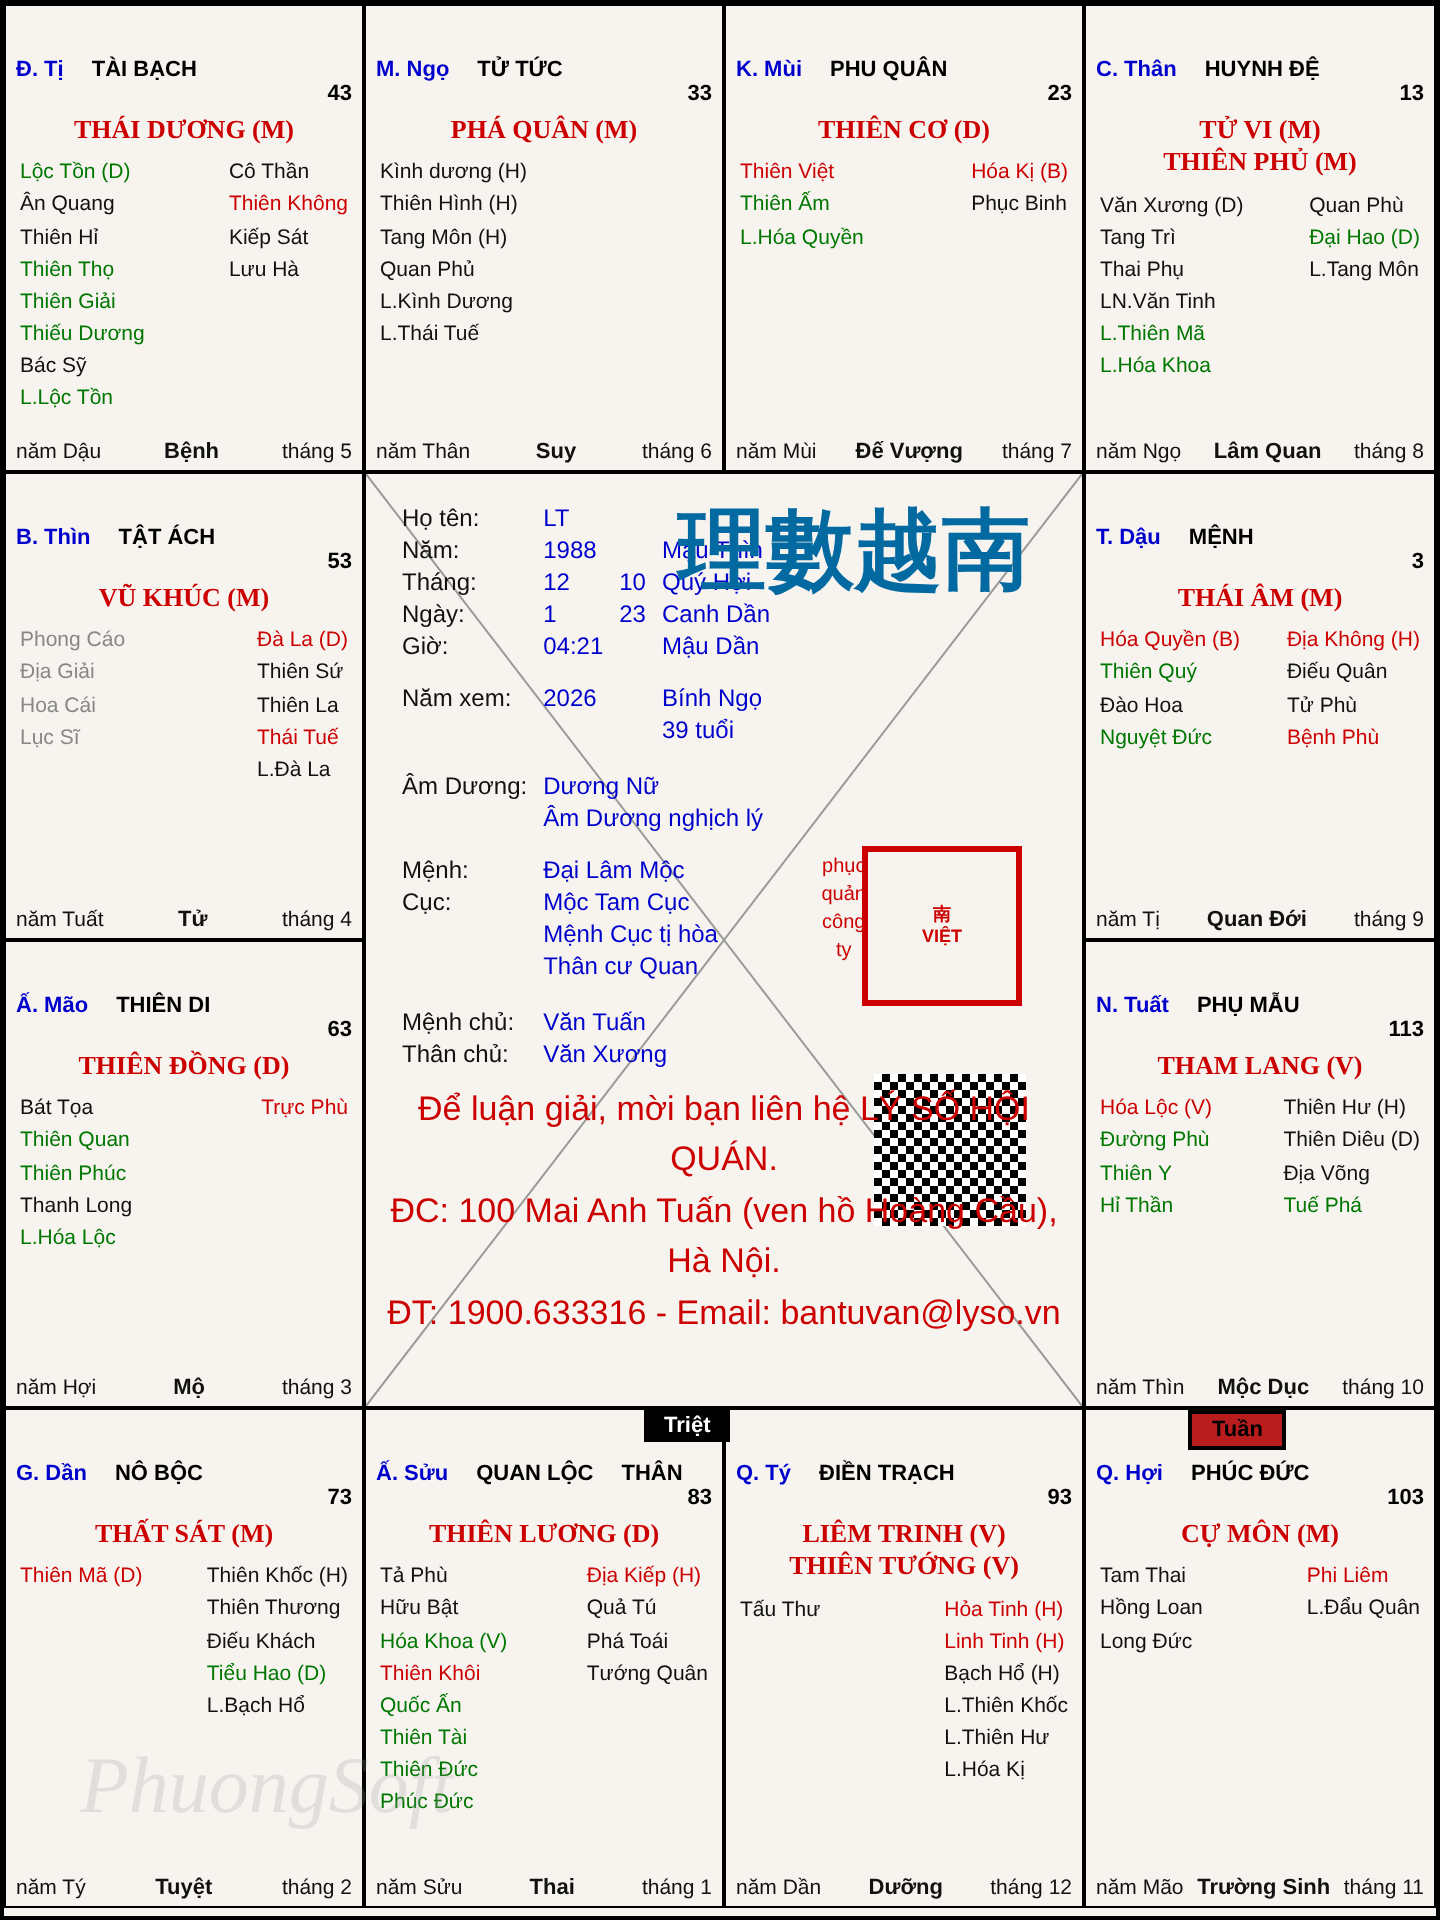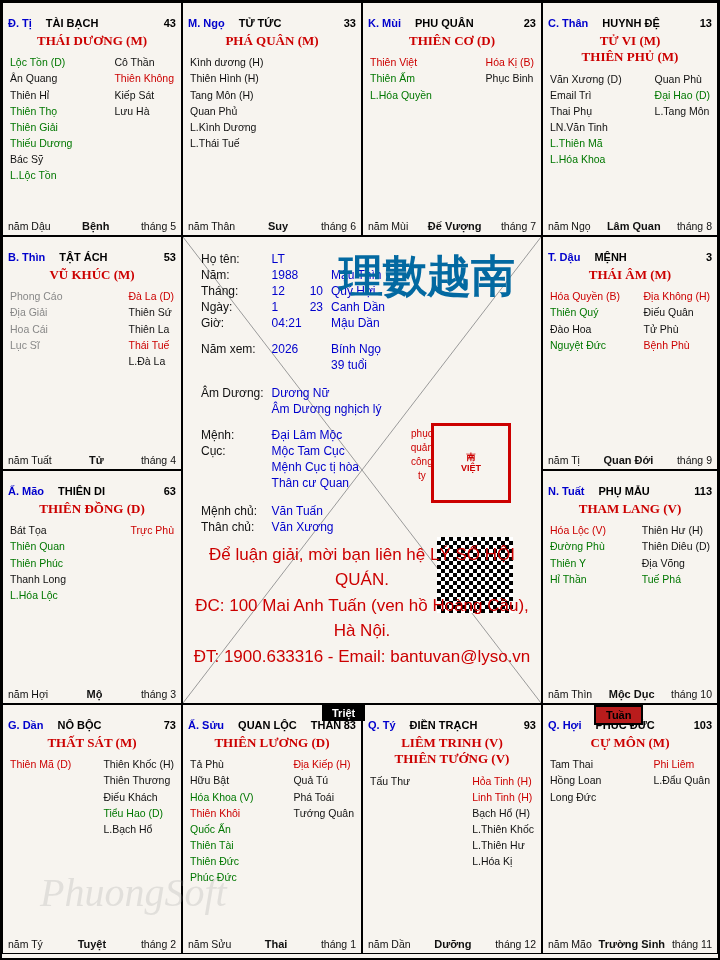--- a/index.html
+++ b/index.html
@@ -32,21 +32,21 @@
     border:1px solid #000;
   }
   
   .hdr{
     display:flex;justify-content:space-between;align-items:center;
     padding:14px 5px 0 5px;
     font-weight:bold;font-size:11px;
   }
   .hdr .chi{color:#0000cc;}
   .hdr .cung{color:#000;}
-  .hdr .num{color:#000;}
+  .hdr .num{color:#000;margin-top:24px;}
   .hdr-left{display:flex;gap:14px;}
   .main-star{
     text-align:center;
     font-weight:bold;
     color:#cc0000;
     font-size:13px;
     margin-top:4px;
     line-height:1.25;
     font-family:Liberation Serif, serif;
   }
@@ -226,21 +226,21 @@
       </span>
       <span class="num">13</span>
     </div>
     <div class="main-star">
       <span class="l2">TỬ VI (M)</span>
       <span class="l2">THIÊN PHỦ (M)</span>
     </div>
     <div class="stars">
       <div class="starcol">
         <span class="c-black">Văn Xương (D)</span>
-        <span class="c-black">Email Trì</span>
+        <span class="c-black">Tang Trì</span>
         <span class="c-black">Thai Phụ</span>
         <span class="c-black">LN.Văn Tinh</span>
         <span class="c-green">L.Thiên Mã</span>
         <span class="c-green">L.Hóa Khoa</span>
       </div>
       <div class="starcol">
         <span class="c-black">Quan Phù</span>
         <span class="c-green">Đại Hao (D)</span>
         <span class="c-black">L.Tang Môn</span>
       </div>

